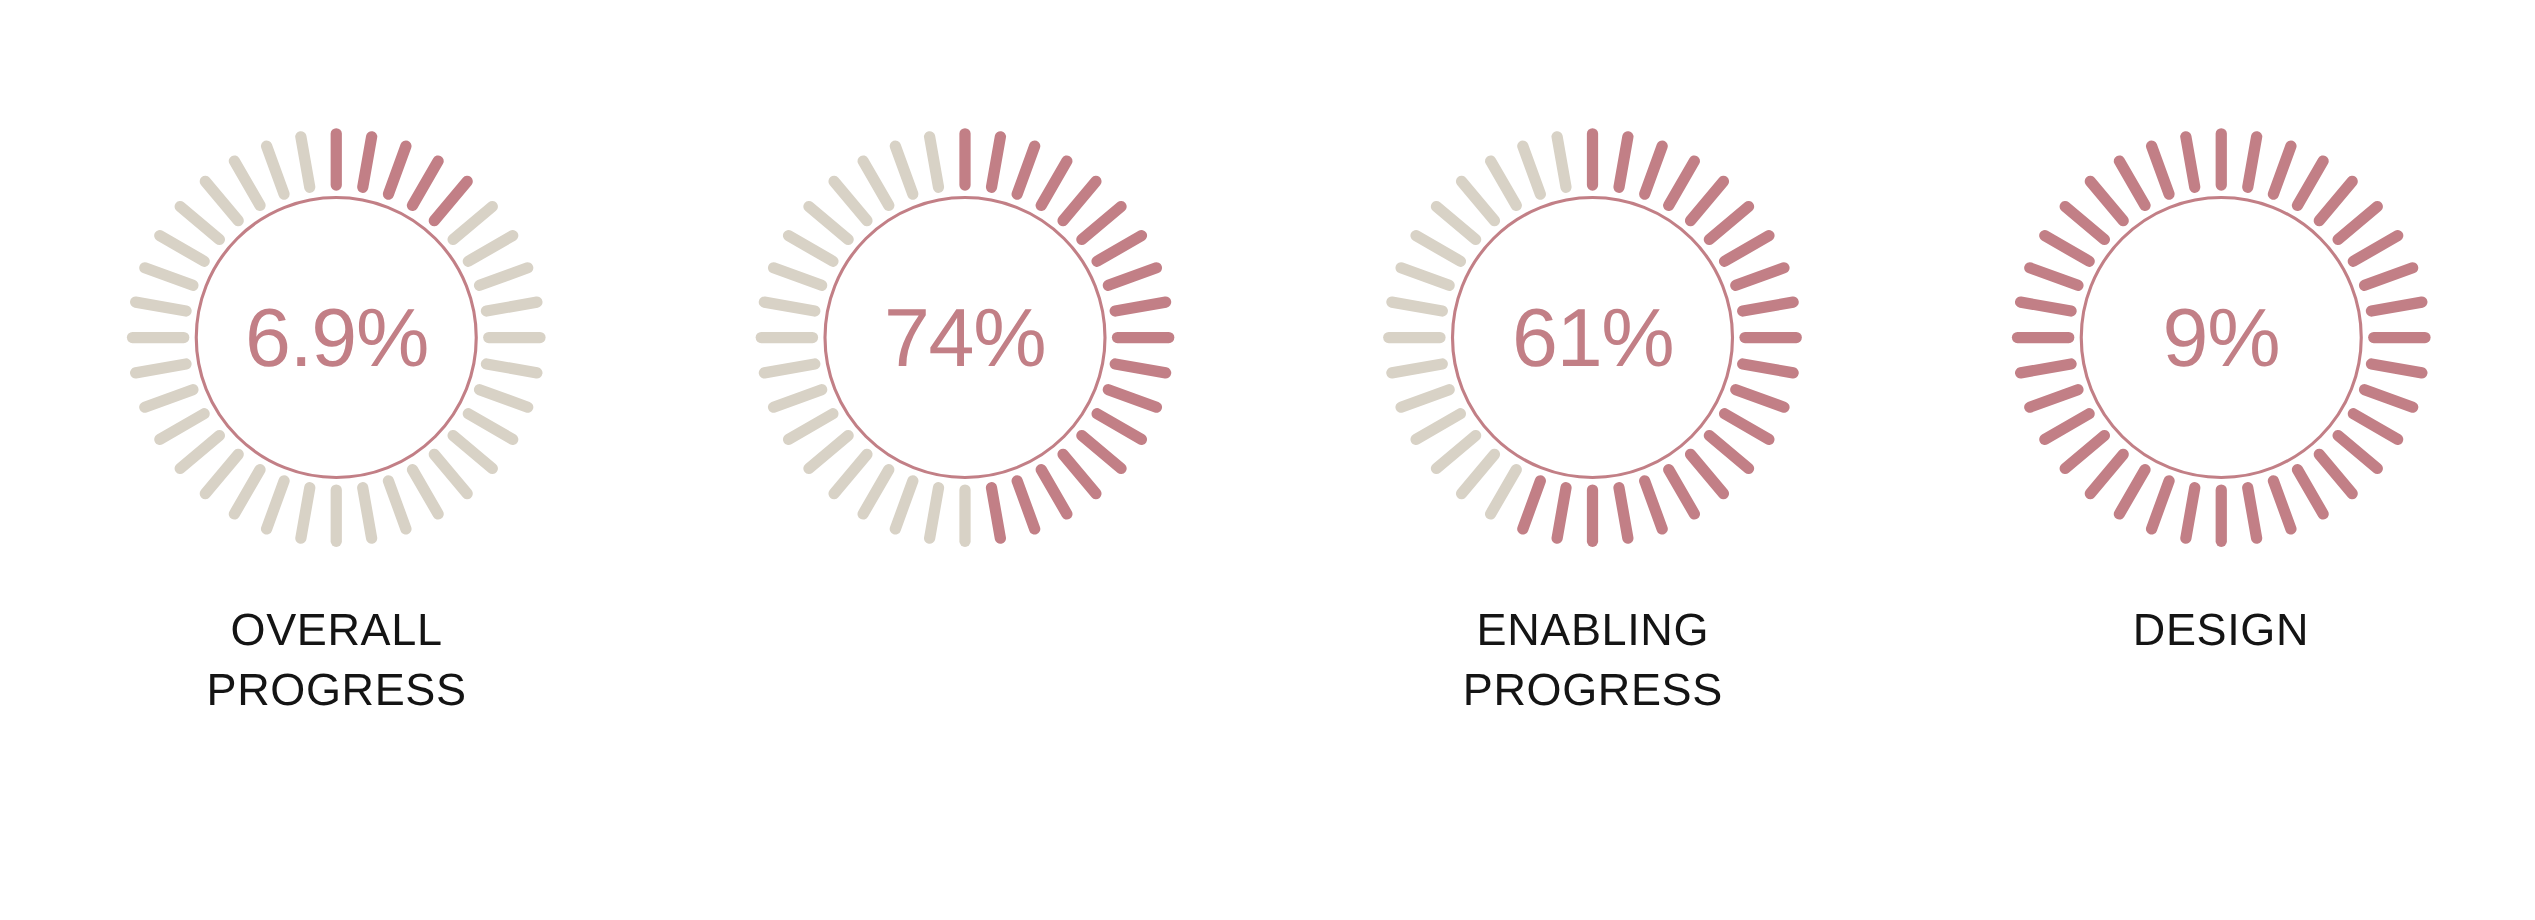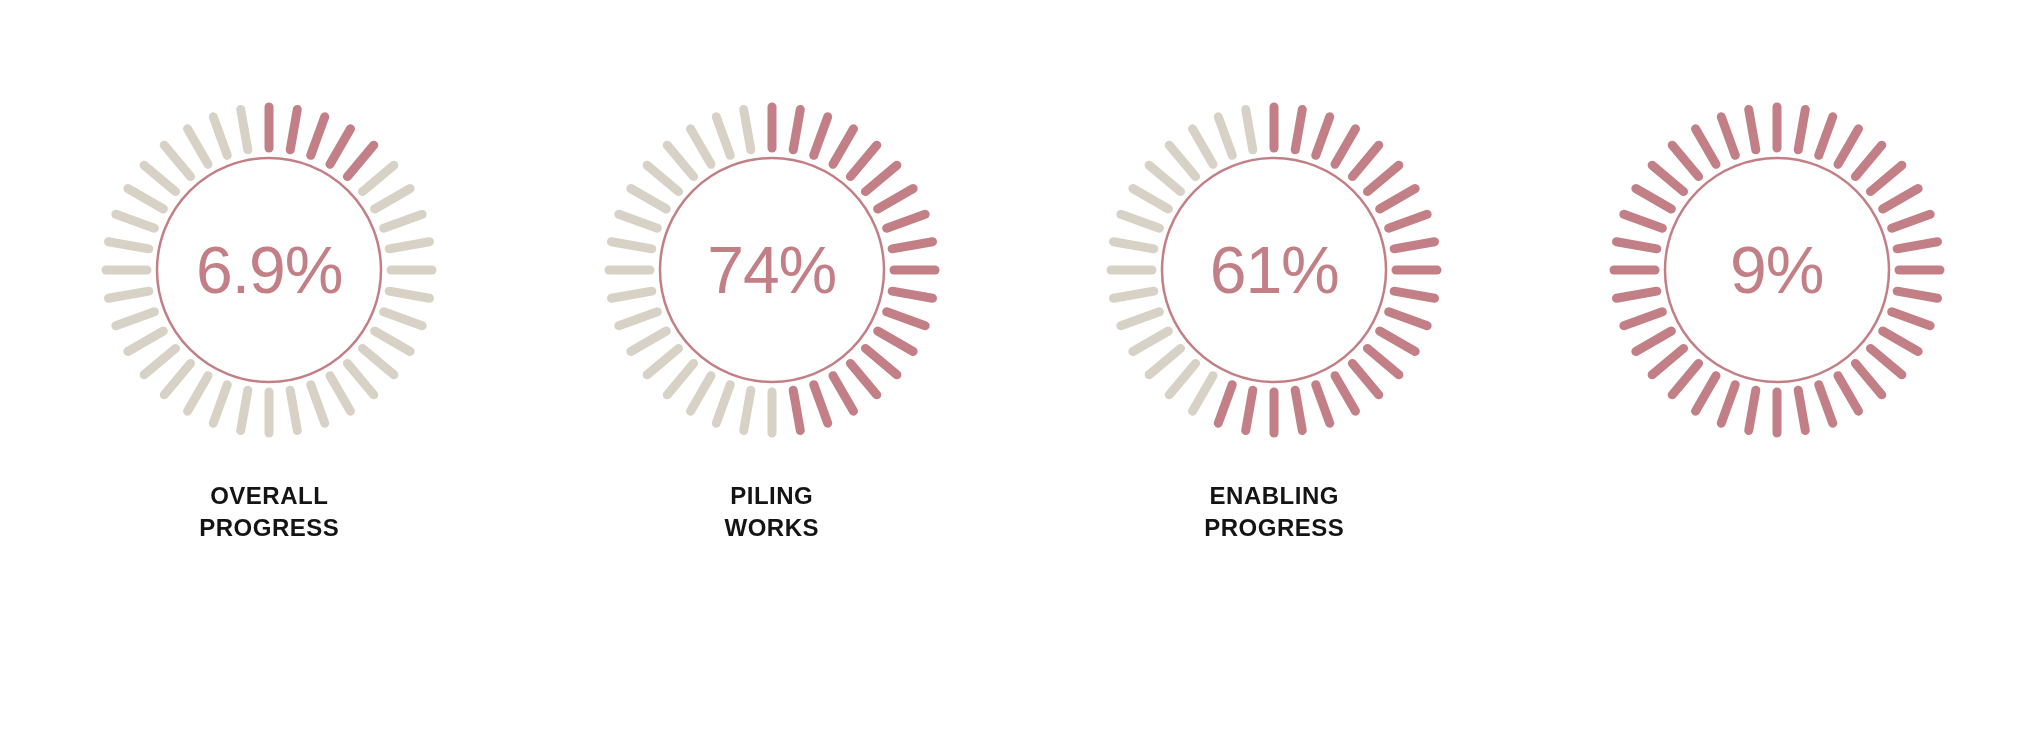--- a/index.html
+++ b/index.html
@@ -61,22 +61,22 @@
     font-weight: 500;
     letter-spacing: -1px;
     color: #C27F86;
     pointer-events: none;
   }
 
   .gauge-label {
     margin-top: 40px;
     text-align: center;
     font-family: "Liberation Sans", sans-serif;
-    font-size: 24px;
-    font-weight: 700;
+    font-size: 36px;
+    font-weight: 400;
     line-height: 1.33;
     letter-spacing: 0.5px;
     color: #141414;
     white-space: pre-line;
   }
 </style>
 </head>
 <body>
 
 <div id="dashboard">
@@ -168,22 +168,20 @@
             <line x1="76.54" y1="91.58" x2="45.13" y2="65.23" stroke="#D8D2C6" stroke-width="9" stroke-linecap="round"></line>
             <line x1="91.58" y1="76.54" x2="65.23" y2="45.13" stroke="#D8D2C6" stroke-width="9" stroke-linecap="round"></line>
             <line x1="109.00" y1="64.34" x2="88.50" y2="28.84" stroke="#D8D2C6" stroke-width="9" stroke-linecap="round"></line>
             <line x1="128.27" y1="55.36" x2="114.25" y2="16.83" stroke="#D8D2C6" stroke-width="9" stroke-linecap="round"></line>
             <line x1="148.81" y1="49.85" x2="141.70" y2="9.48" stroke="#D8D2C6" stroke-width="9" stroke-linecap="round"></line>
           </g>
         <circle cx="170" cy="170" r="112" fill="none" stroke="#C27F86" stroke-width="2.5"></circle>
       </svg>
       <div class="gauge-value">74%</div>
     </div>
-    <div class="gauge-label">PILING
-WORKS</div>
   </div>
 
   <div class="gauge-card">
     <div class="gauge">
       <svg viewBox="0 0 340 340" aria-hidden="true">
         <g>
             <line x1="170.00" y1="48.00" x2="170.00" y2="7.00" stroke="#C27F86" stroke-width="9" stroke-linecap="round"></line>
             <line x1="191.19" y1="49.85" x2="198.30" y2="9.48" stroke="#C27F86" stroke-width="9" stroke-linecap="round"></line>
             <line x1="211.73" y1="55.36" x2="225.75" y2="16.83" stroke="#C27F86" stroke-width="9" stroke-linecap="round"></line>
             <line x1="231.00" y1="64.34" x2="251.50" y2="28.84" stroke="#C27F86" stroke-width="9" stroke-linecap="round"></line>
@@ -266,15 +264,16 @@
             <line x1="76.54" y1="91.58" x2="45.13" y2="65.23" stroke="#C27F86" stroke-width="9" stroke-linecap="round"></line>
             <line x1="91.58" y1="76.54" x2="65.23" y2="45.13" stroke="#C27F86" stroke-width="9" stroke-linecap="round"></line>
             <line x1="109.00" y1="64.34" x2="88.50" y2="28.84" stroke="#C27F86" stroke-width="9" stroke-linecap="round"></line>
             <line x1="128.27" y1="55.36" x2="114.25" y2="16.83" stroke="#C27F86" stroke-width="9" stroke-linecap="round"></line>
             <line x1="148.81" y1="49.85" x2="141.70" y2="9.48" stroke="#C27F86" stroke-width="9" stroke-linecap="round"></line>
           </g>
         <circle cx="170" cy="170" r="112" fill="none" stroke="#C27F86" stroke-width="2.5"></circle>
       </svg>
       <div class="gauge-value">9%</div>
     </div>
+    <div class="gauge-label">DESIGN</div>
   </div>
 
 </div>
 
 </body></html>

